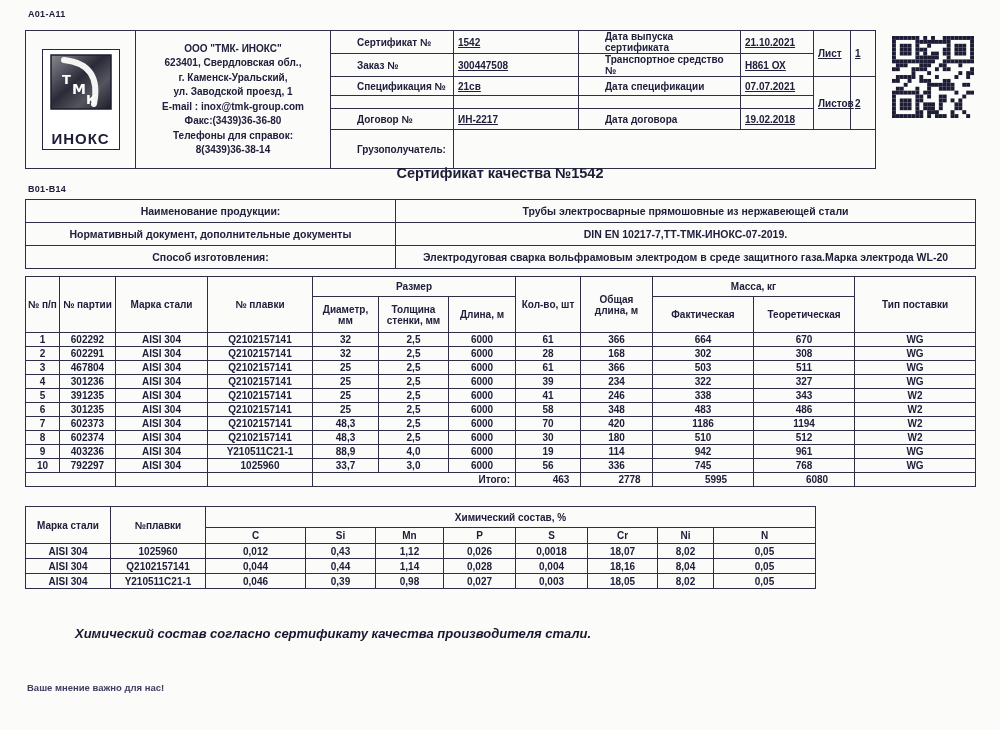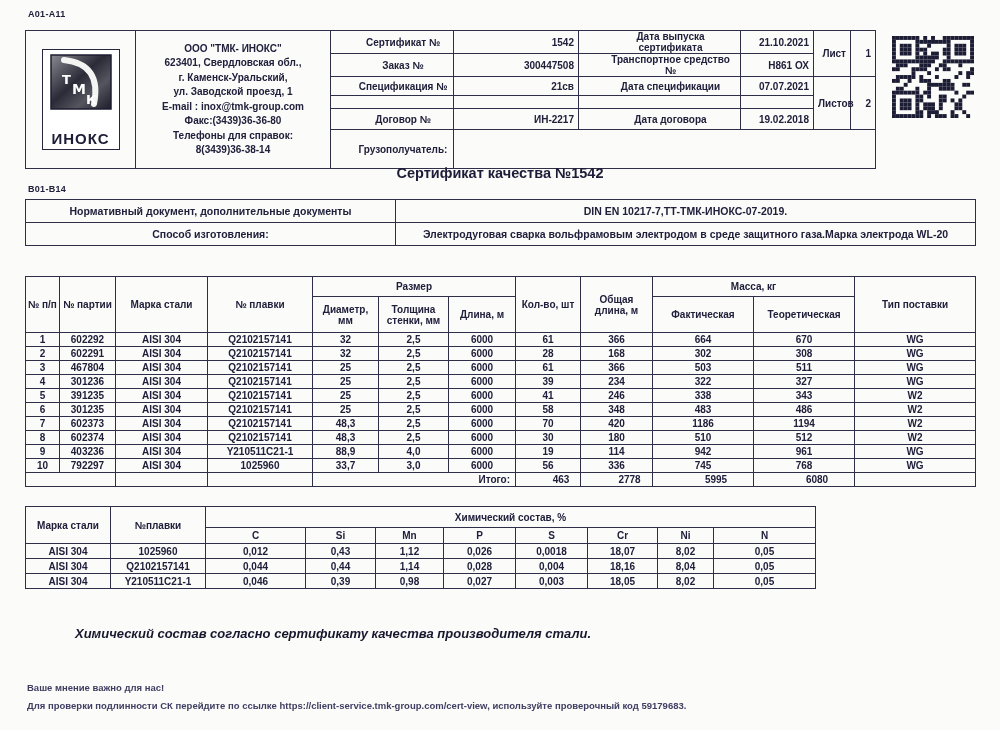--- a/index.html
+++ b/index.html
@@ -11,22 +11,22 @@
   .corner-label { position:absolute; font-size:9px; font-weight:700; letter-spacing:.3px; }
   #cornerA { left:28px; top:9px; }
   #cornerB { left:28px; top:184px; }
 
   
   table { border-collapse:collapse; }
   td, th { border:1px solid #2e2e48; vertical-align:middle; }
 
   #headerTable { position:absolute; left:25px; top:30px; width:850px; table-layout:fixed; }
   #headerTable td { font-size:10px; font-weight:700; padding:0 4px; }
-  #headerTable .lbl { text-align:center;padding-left:26px; }
-  #headerTable .val { text-align:right; }
+  #headerTable .lbl { text-align:left;padding-left:26px; }
+  #headerTable .val { text-align:left;text-decoration:underline; }
   #headerTable .logo-cell, #headerTable .company-cell { text-align:center; }
 
   .logo-box {
     width:78px; margin:0 auto; border:1.5px solid #26263f;
     padding:4px 3px 2px; background:#fff;
   }
   .logo-img { display:block; margin:0 auto; }
   .logo-sub { font-size:15px; font-weight:700; letter-spacing:1px; margin-top:20px; color:#1c1c36; }
 
   .company-cell { font-size:10.5px; font-weight:700; line-height:1.45; }
@@ -387,20 +387,24 @@
 
   <div id="docTitle">Сертификат качества №1542</div>
   <div class="corner-label" id="cornerB">B01-B14</div>
 
   <table id="infoTable">
     <colgroup>
         <col style="width:370px">
         <col style="width:580px">
       </colgroup>
     <tbody>
+        <tr>
+      <td>Наименование продукции:</td>
+      <td>Трубы электросварные прямошовные из нержавеющей стали</td>
+    </tr>
     <tr>
       <td>Нормативный документ, дополнительные документы</td>
       <td>DIN EN 10217-7,ТТ-ТМК-ИНОКС-07-2019.</td>
     </tr>
     <tr>
       <td>Способ изготовления:</td>
       <td>Электродуговая сварка вольфрамовым электродом в среде защитного газа.Марка электрода WL-20</td>
     </tr>
   </tbody>
     </table>
@@ -663,15 +667,14 @@
           <td>18,05</td>
           <td>8,02</td>
           <td>0,05</td>
         </tr>
       </tbody>
   </table>
 
   <div id="chemNote">Химический состав согласно сертификату качества производителя стали.</div>
 
   <div class="footer-line" id="footer2">Ваше мнение важно для нас!</div>
-  <div class="footer-line" id="footer3">Для проверки подлинности СК перейдите по ссылке https://client-service.tmk-group.com/cert-view, используйте проверочный код 59179683.</div>
 
 </div>
 
 </body></html>

